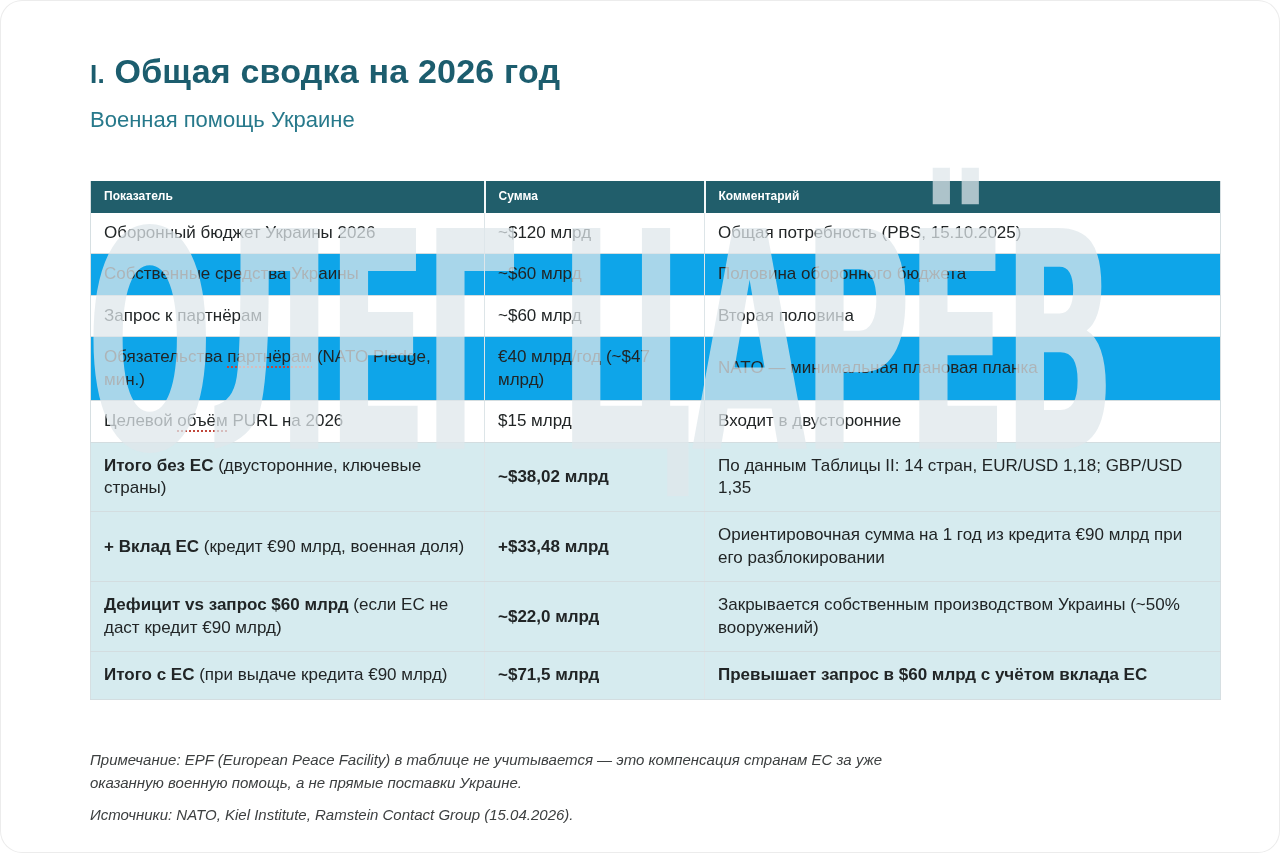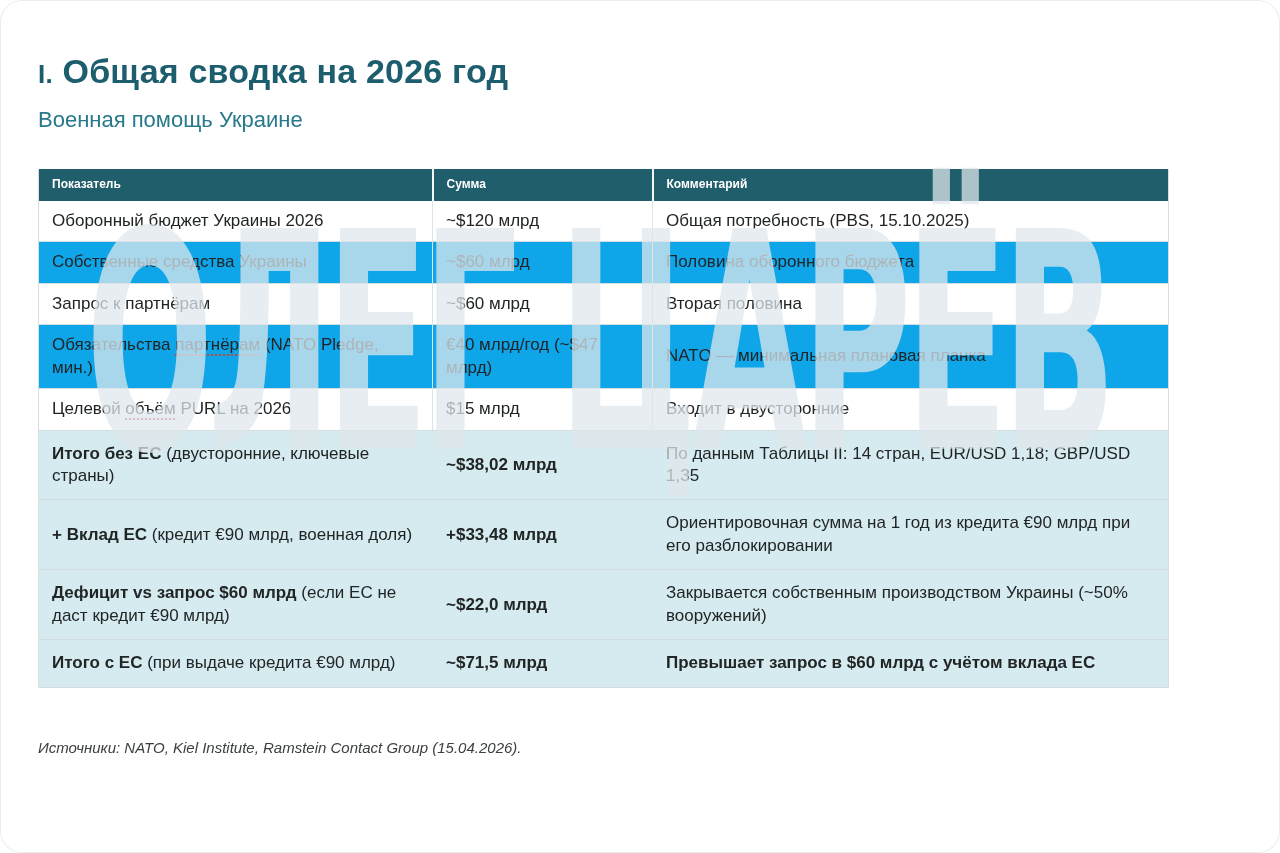--- a/index.html
+++ b/index.html
@@ -10,29 +10,29 @@
     color:#1f2324;
   }
   .page {
     position:relative;
     width:1280px; height:853px;
     background:#ffffff;
     border-radius:22px;
     box-shadow: inset 0 0 0 1px #ececec;
     overflow:hidden;
   }
-  .content { padding:52px 84px 0 38px; position:relative; }
+  .content { padding:52px 84px 0 90px; position:relative; }
 
   .title {
     font-size:34px; font-weight:700; color:#1c5d6e;
     letter-spacing:.2px; line-height:1.15; margin-bottom:16px;
   }
   .title .prefix { font-size:26px; }
   .subtitle {
-    font-size:22px; font-weight:400; color:#27798b; margin-bottom:36px;
+    font-size:22px; font-weight:400; color:#27798b; margin-bottom:48px;
   }
 
   table.summary {
     width:1130px; border-collapse:collapse; table-layout:fixed;
     font-size:17px; line-height:1.32; color:#212526;
     border:1px solid #d6dfe2; border-top:none;
     position:relative; z-index:1;
   }
   col.c1 { width:394px; } col.c2 { width:220px; } col.c3 { width:516px; }
   thead th {
@@ -139,16 +139,17 @@
         </tr>
         <tr class="sum-row comment-strong">
           <td><span class="lead">Итого с ЕС</span><span></span><span class="mis"></span><span> (при выдаче кредита €90 млрд)</span></td>
           <td class="c2cell">~$71,5 млрд</td>
           <td class="c3cell">Превышает запрос в $60 млрд с учётом вклада ЕС</td>
         </tr>
       </tbody>
     </table>
 
     <div class="notes">
+      <div class="note-epf">Примечание: EPF (European Peace Facility) в таблице не учитывается — это компенсация странам ЕС за уже оказанную военную помощь, а не прямые поставки Украине.</div>
       <div class="note-sources">Источники: NATO, Kiel Institute, Ramstein Contact Group (15.04.2026).</div>
     </div>
   </div>
 </div>
 
 </body></html>

